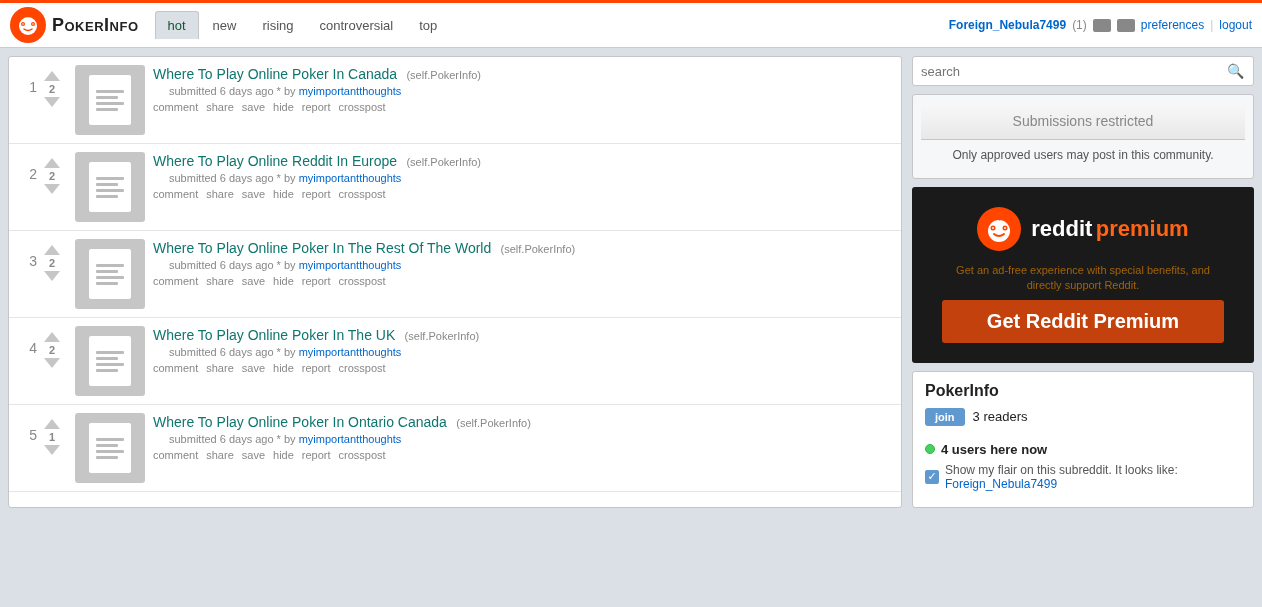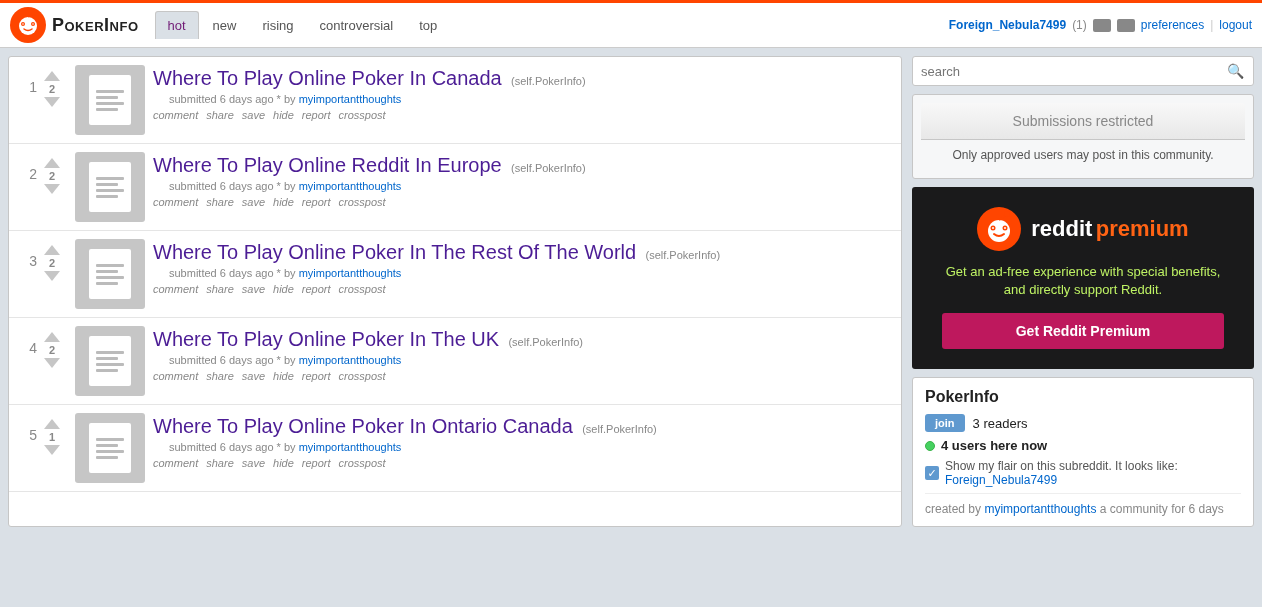--- a/index.html
+++ b/index.html
@@ -39,21 +39,21 @@
     .nav-tab {
       padding: 6px 12px;
       color: #555;
       text-decoration: none;
       border-radius: 3px 3px 0 0;
       cursor: pointer;
       font-size: 13px;
     }
     .nav-tab.active {
       background: #dae0e6;
-      color: #701a75;
+      color: #14532d;
       border: 1px solid #c6c6c6;
       border-bottom: none;
     }
     #header-right {
       margin-left: auto;
       display: flex;
       align-items: center;
       gap: 6px;
       font-size: 12px;
     }
@@ -151,22 +151,22 @@
       padding: 6px;
     }
     .post-thumb-line {
       height: 3px; background: #bbb; border-radius: 1px;
     }
     .post-thumb-line.short { width: 22px; }
     .post-thumb-line.long { width: 28px; }
 
     .post-content { flex: 1; }
     .post-title {
-      font-size: 20px;
-      color: #4c1d95;
+      font-size: 14px;
+      color: #0f766e;
       text-decoration: none;
       cursor: pointer;
       line-height: 1.3;
     }
     .post-domain {
       font-size: 11px;
       color: #888;
       margin-left: 6px;
     }
     .post-meta {
@@ -177,21 +177,20 @@
     .post-meta a { color: #0066cc; text-decoration: none; }
     .post-actions {
       display: flex;
       gap: 8px;
       font-size: 11px;
     }
     .post-action {
       color: #888;
       cursor: pointer;
       text-transform: lowercase;
-      font-style: italic;
     }
 
     
     #sidebar {
       width: 342px;
       flex-shrink: 0;
       display: flex;
       flex-direction: column;
       gap: 8px;
     }
@@ -254,32 +253,32 @@
       color: white;
     }
     #premium-header {
       display: flex;
       align-items: center;
       justify-content: center;
       gap: 10px;
       margin-bottom: 12px;
     }
     #premium-desc {
-      font-size: 13px;
-      color: #bef264;
-      margin-bottom: 14px;
+      font-size: 11px;
+      color: #a16207;
+      margin-bottom: 6px;
       line-height: 1.4;
     }
     #premium-btn {
-      background: #be185d;
+      background: #c2410c;
       color: white;
       border: none;
       border-radius: 3px;
       padding: 10px 28px;
-      font-size: 14px;
+      font-size: 20px;
       font-weight: bold;
       cursor: pointer;
       width: 100%;
     }
 
     
     #community-box {
       background: white;
       border: 1px solid #c6c6c6;
       border-radius: 3px;
@@ -288,21 +287,21 @@
     #community-title {
       font-size: 16px;
       font-weight: bold;
       margin-bottom: 8px;
       color: #222;
     }
     #join-row {
       display: flex;
       align-items: center;
       gap: 8px;
-      margin-bottom: 6px;
+      margin-bottom: 16px;
     }
     #join-btn {
       background: #5f99cf;
       color: white;
       border: none;
       border-radius: 3px;
       padding: 3px 10px;
       font-size: 11px;
       font-weight: bold;
       cursor: pointer;
@@ -632,21 +631,16 @@
       <div id="flair-row">
         <div id="flair-checkbox">
           <span id="flair-checkmark">✓</span>
         </div>
         <span id="flair-text">
           <span>Show my flair on this subreddit. It looks like:</span>
           <br>
           <a style="color:#0066cc;">Foreign_Nebula7499</a>
         </span>
       </div>
-      <div id="created-row">
-        <span>created by</span>
-        <a style="color:#0066cc;">myimportantthoughts</a>
-        <span>a community for 6 days</span>
-      </div>
     </div>
 
   </div>
 </div>
 
 </body></html>

